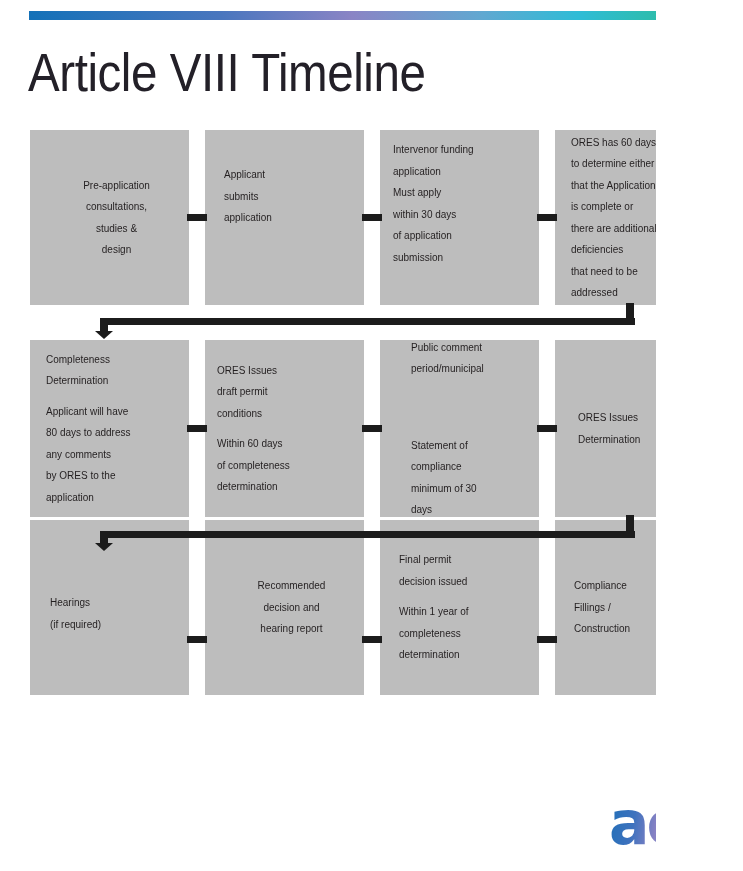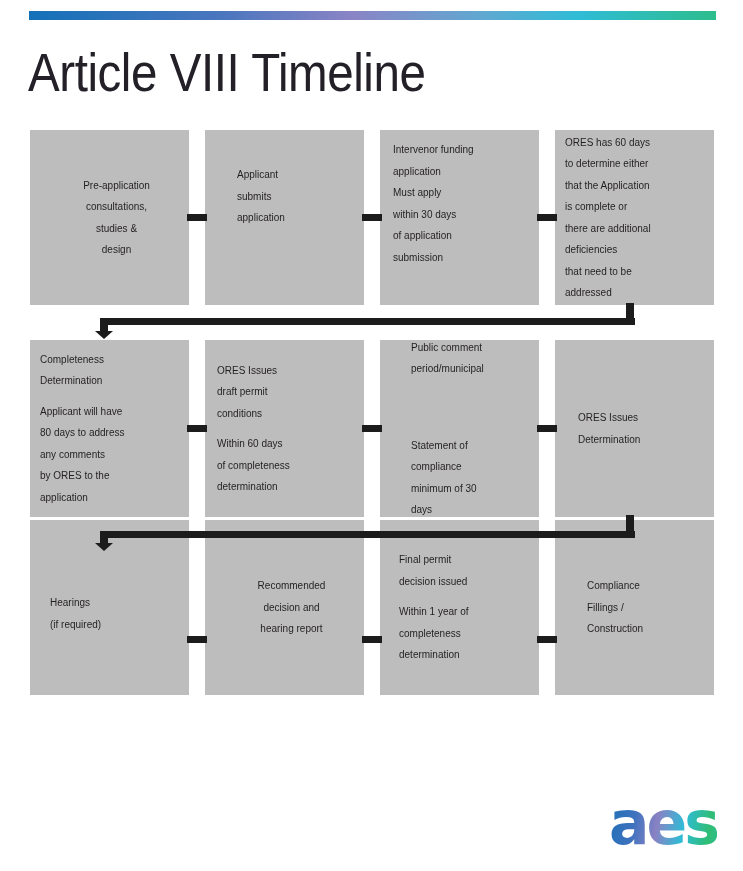--- a/index.html
+++ b/index.html
@@ -1,17 +1,17 @@
 <!DOCTYPE html>
 <html><head>
 <meta charset="utf-8">
 <style>
   html,body{margin:0;padding:0;background:#ffffff;}
   .page{
-    position:relative;width:743px;height:871px;background:#ffffff;overflow:hidden;
+    position:relative;width:656px;height:871px;background:#ffffff;overflow:hidden;
     font-family:"Liberation Sans", sans-serif;
   }
   .topbar{
     position:absolute;left:29px;top:11px;width:687px;height:9px;
     background:linear-gradient(90deg,#1471B8 0%,#4A76BE 28%,#8A84C5 47%,#60A8D1 66%,#2FBCD6 80%,#2DBD8D 100%);
   }
   .title{
     position:absolute;left:28px;top:44px;margin:0;
     font-size:54px;font-weight:200;letter-spacing:-0.5px;color:#232028;
     transform:scaleX(0.88);transform-origin:left top;white-space:nowrap;line-height:56px;
@@ -21,23 +21,23 @@
     display:flex;flex-direction:column;justify-content:center;
     font-size:10px;line-height:21.5px;color:#231F20;padding-right:6px;
   }
   .box p{margin:0;white-space:pre-line;}
   .box p + p{margin-top:9px;}
   .box p:empty{display:none;}
   .r1{top:130px;height:175px;}
   .r2{top:340px;height:177px;}
   .r3{top:520px;height:175px;}
   .c1{left:30px;}  .c2{left:205px;}  .c3{left:380px;}  .c4{left:555px;}
-  .pl10{padding-left:10px;} .pl12{padding-left:12px;} .pl13{padding-left:13px;}
+  .pl10{padding-left:16px;} .pl12{padding-left:12px;} .pl13{padding-left:13px;}
   .pl15{padding-left:31px;gap:46px;} .pl19{padding-left:19px;} .pl20{padding-left:20px;text-align:center;}
-  .pl23{padding-left:23px;} .pl30{padding-left:32px;} .pl38{padding-left:20px;}
+  .pl23{padding-left:23px;} .pl30{padding-left:19px;} .pl38{padding-left:20px;}
   .lift-lg{padding-bottom:42px;}
   .lift-sm{padding-bottom:28px;}
   .drop-sm{padding-top:12px;}
   .dash{position:absolute;width:20px;height:7px;background:#1C1C1C;}
   .d1{left:187px;} .d2{left:362px;} .d3{left:537px;}
   .dy1{top:214px;} .dy2{top:425px;} .dy3{top:636px;}
   .line{position:absolute;background:#1C1C1C;}
   .elb1v{left:626px;top:303px;width:8px;height:22px;}
   .elb1h{left:100px;top:318px;width:535px;height:7px;}
   .arr1s{left:100px;top:325px;width:8px;height:7px;}

